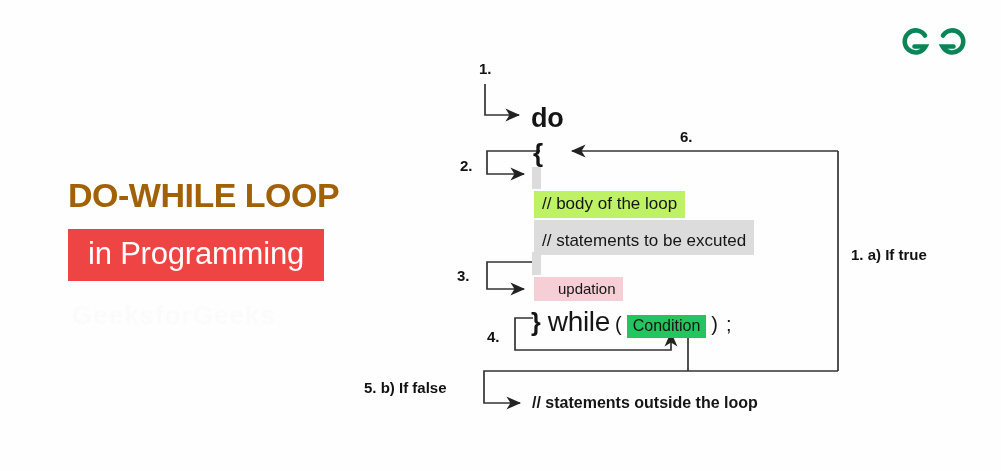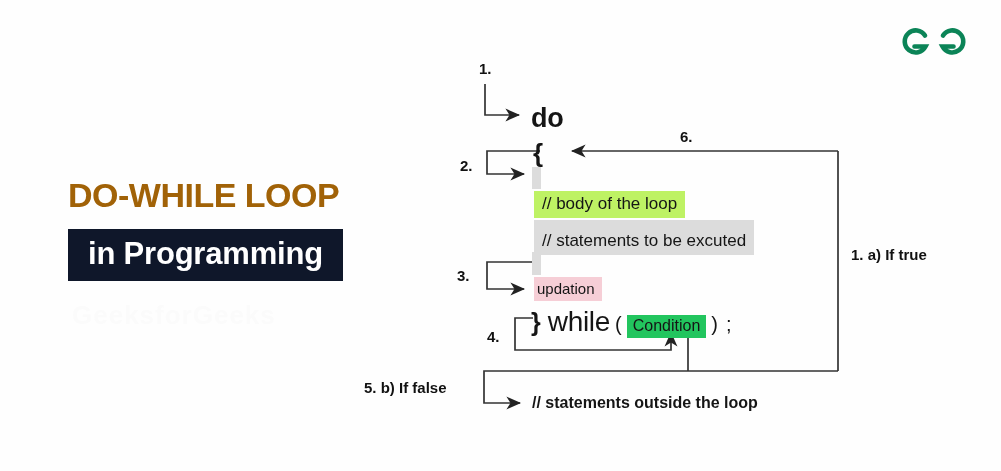--- a/index.html
+++ b/index.html
@@ -34,24 +34,24 @@
     font-size: 34px;
     font-weight: 700;
     letter-spacing: -0.5px;
     color: #a16207;
     line-height: 1.05;
     white-space: nowrap;
   }
   #subtitle-box {
     margin-top: 15px;
     display: inline-block;
-    background: #0f172a;
+    background: #ef4444;
     color: #ffffff;
     font-size: 31px;
-    font-weight: 700;
+    font-weight: 400;
     letter-spacing: -0.2px;
     padding: 9px 20px 12px 20px;
     line-height: 1.0;
     white-space: nowrap;
   }
   #ghost-text {
     position: absolute;
     left: 72px;
     top: 300px;
     font-size: 26px;
@@ -104,21 +104,21 @@
     font-weight: 500;
     background: #dcdcdc;
     padding: 11px 8px 4px 8px;
   }
   #updation {
     left: 534px;
     top: 277px;
     font-size: 15px;
     font-weight: 500;
     background: #f6ced6;
-    padding: 3px 7px 4px 3px;
+    padding: 3px 7px 4px 24px;
   }
   #while-row {
     left: 531px;
     top: 306px;
     font-size: 24px;
     font-weight: 700;
     display: flex;
     align-items: baseline;
     gap: 0px;
   }

